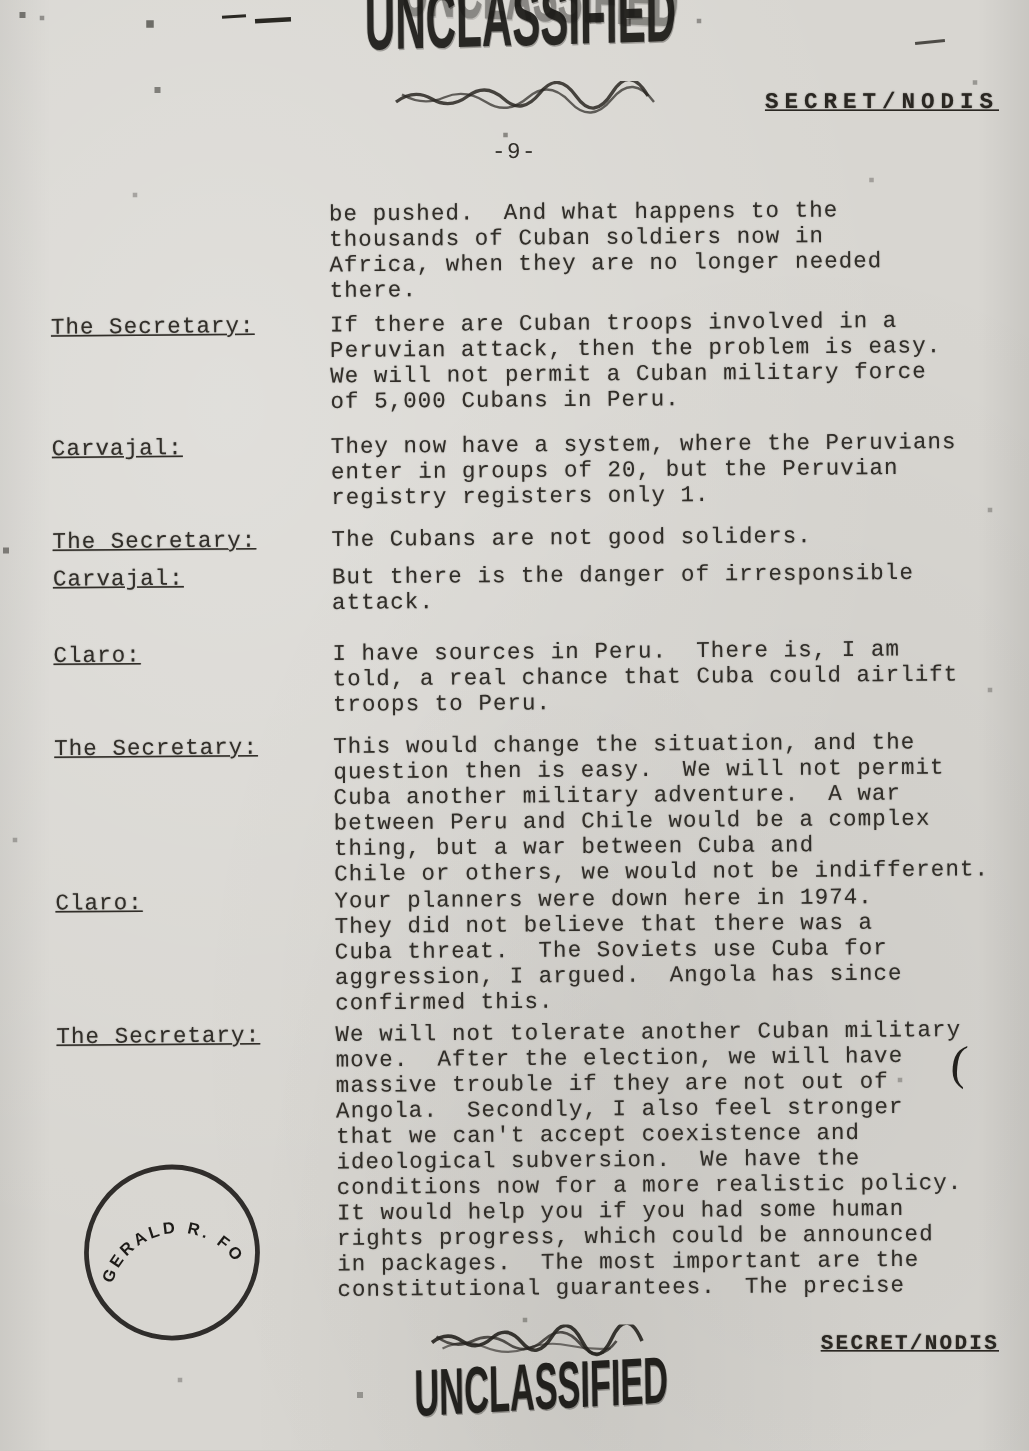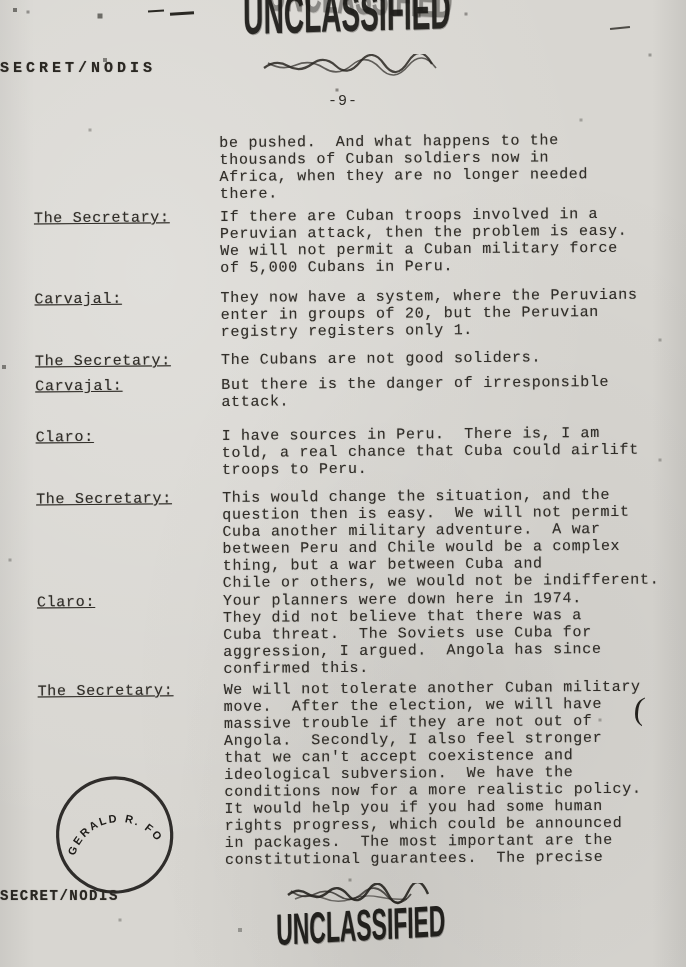--- a/index.html
+++ b/index.html
@@ -25,23 +25,23 @@
     text-shadow:0 0 1px rgba(45,42,36,.45);
   }
   .dtext {
     position:absolute; left:222px; top:0; width:440px;
     font-size:15px; line-height:17px; letter-spacing:.7px;
     white-space:pre; text-shadow:0 0 1px rgba(45,42,36,.4);
   }
 
   
   .classif {
-    position:absolute; left:0; width:666px; text-align:left;
+    position:absolute; left:0; width:666px; text-align:right;
     font-size:15px; font-weight:bold; letter-spacing:4px;
-    color:#2a2722;
+    text-decoration:underline; color:#2a2722;
     text-shadow:0 0 1px rgba(40,36,30,.6);
   }
   .classif .strike { position:absolute; pointer-events:none; }
   .classif-bottom { font-size:14px; letter-spacing:1.5px; }
   .pagenum { position:absolute; left:0; width:686px; text-align:center; font-size:15px; letter-spacing:1px; }
 
   
   .stamp {
     position:absolute; font-family:"Liberation Sans","DejaVu Sans",sans-serif;
     font-weight:700; color:#191815; white-space:nowrap;

